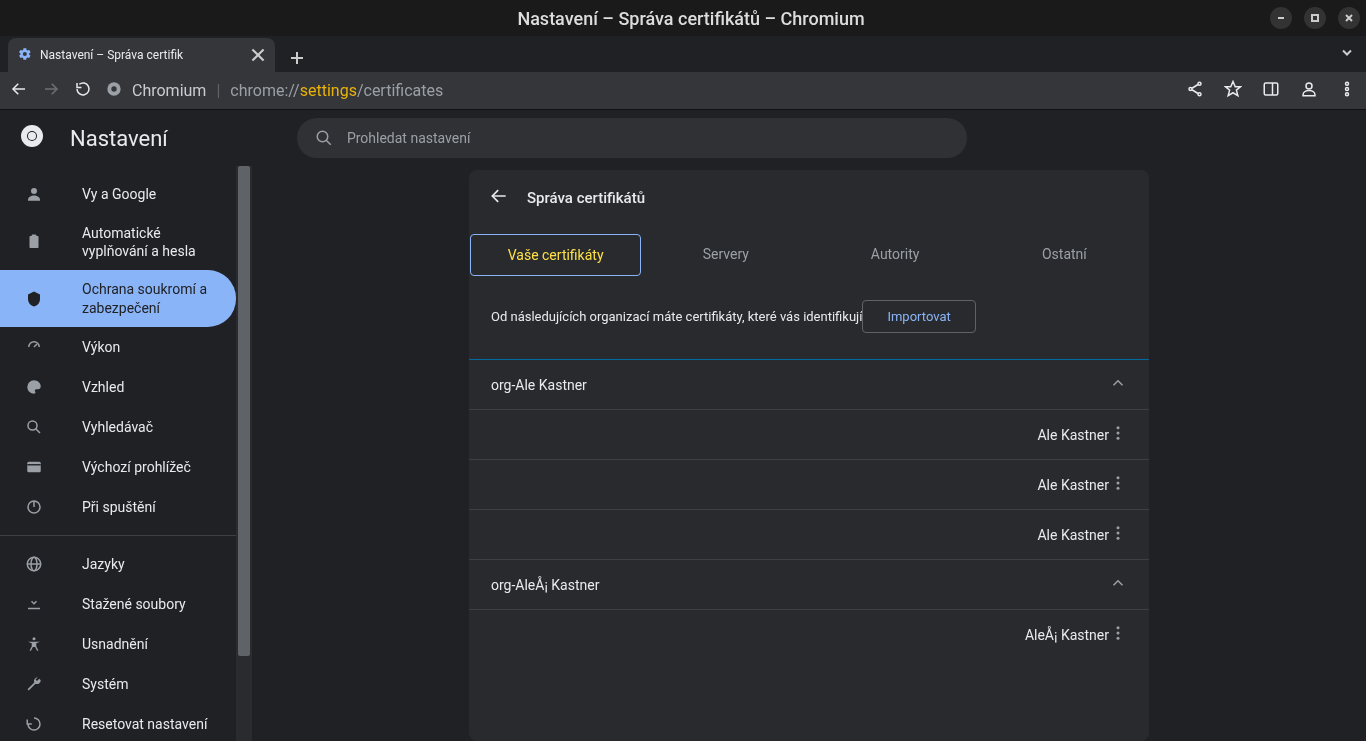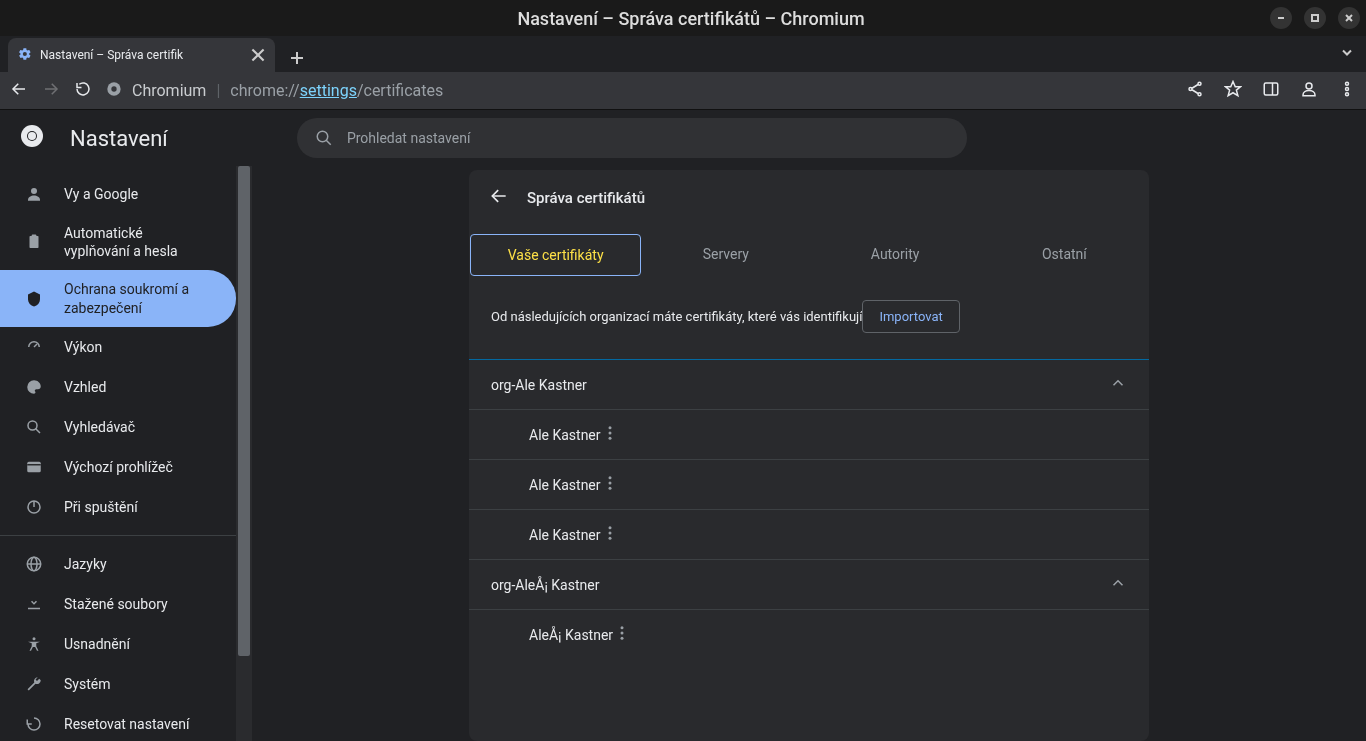--- a/index.html
+++ b/index.html
@@ -24,67 +24,67 @@
 .tab-controls-right svg { width:14px; height:14px; stroke:#ccc; fill:none; stroke-width:2; }
 
 
 .toolbar { height: 38px; background: #35363a; display: flex; align-items: center; padding: 0 10px; gap: 14px; border-bottom: 1px solid #111; }
 .toolbar .nav-btn svg { width: 18px; height: 18px; stroke: #e8eaed; fill: none; stroke-width: 2; }
 .toolbar .nav-btn.disabled svg { stroke: #6f7073; }
 .addr { display:flex; align-items:center; gap:10px; font-size:16px; color:#9aa0a6; flex:1; }
 .addr .chromium-icon svg { width:16px; height:16px; fill:#9aa0a6; }
 .addr .label { color:#c9cccf; }
 .addr .sep { color:#5f6368; }
-.addr .url .strong { color:#7dd3fc;text-decoration:underline; }
+.addr .url .strong { color:#eab308; }
 .toolbar-right { display:flex; align-items:center; gap:20px; }
 .toolbar-right svg { width:18px; height:18px; stroke:#e8eaed; fill:none; stroke-width:2; }
 
 
 .settings-header { height: 56px; display:flex; align-items:center; padding: 0 20px; gap: 26px; }
 .chrome-logo svg { width:24px; height:24px; }
 .settings-title { font-size: 22px; color:#e8eaed; font-weight:400; }
 .search-box { margin-left: auto; margin-right: auto; background:#303134; height:40px; width:670px; border-radius:80px; display:flex; align-items:center; padding:0 18px; gap:14px; }
 .search-box svg { width:18px; height:18px; stroke:#9aa0a6; fill:none; stroke-width:2; }
 .search-box .placeholder { color:#9aa0a6; font-size:14px; }
 .settings-header .spacer { width:250px; }
 
 
 .stage { display:flex; height: calc(741px - 36px - 36px - 38px - 56px); }
 
 
 .sidebar-wrap { width:252px; position:relative; }
 .sidebar { width:236px; height:100%; overflow:hidden; padding-top: 8px; }
 .scrolltrack { position:absolute; right:0; top:0; width:16px; height:100%; background:#2a2b2e; }
 .scrollthumb { position:absolute; right:2px; width:12px; background:#5f6368; border-radius:2px; }
-.side-item { display:flex; align-items:center; gap:20px; padding: 10px 24px; font-size:14px; color:#e8eaed; cursor:pointer; border-radius: 0 28px 28px 0; line-height:1.3; }
+.side-item { display:flex; align-items:center; gap:38px; padding: 10px 24px; font-size:14px; color:#e8eaed; cursor:pointer; border-radius: 0 28px 28px 0; line-height:1.3; }
 .side-item .ic { width:20px; height:20px; display:flex; align-items:center; justify-content:center; flex-shrink:0; }
 .side-item .ic svg { width:18px; height:18px; fill:#9aa0a6; stroke:none; }
 .side-item.active { background:#8ab4f8; color:#202124; }
 .side-item.active .ic svg { fill:#202124; }
 .side-sep { height:1px; background:#3c4043; margin:8px 0; }
 
 
 .main { flex:1; display:flex; justify-content:center; padding-top: 4px; }
 .card { width:680px; background:#292a2d; border-radius:8px; padding-bottom:0; overflow:hidden; }
 .card-head { display:flex; align-items:center; gap:18px; padding: 16px 20px 10px; }
 .back-btn svg { width:20px; height:20px; stroke:#e8eaed; fill:none; stroke-width:2; }
 .card-title { font-size:15px; color:#e8eaed; font-weight:500; }
 
 .tabs { display:flex; padding: 14px 0 0; }
 .ctab { flex:1; text-align:center; font-size:14px; color:#9aa0a6; padding: 12px 0; cursor:pointer; }
 .ctab.active { color:#fde047; }
 .ctab.active-box { border:1px solid #8ab4f8; border-radius:4px; margin:0 0 0 0; }
 
 .import-row { display:flex; align-items:center; justify-content:flex-start; padding: 24px 22px 26px; font-size:13px; color:#e8eaed; border-bottom:1px solid #0369a1; }
-.import-btn { border:1px solid #5f6368; background:transparent; color:#8ab4f8; font-size:13px; padding:8px 16px; border-radius:4px; cursor:pointer; }
+.import-btn { border:1px solid #5f6368; background:transparent; color:#8ab4f8; font-size:13px; padding:8px 24px; border-radius:4px; cursor:pointer; }
 
 .org-row { display:flex; align-items:center; justify-content:space-between; padding: 14px 22px; font-size:14px; color:#e8eaed; border-bottom:1px solid #3c4043; cursor:pointer; }
 .org-row svg { width:18px; height:18px; stroke:#9aa0a6; fill:none; stroke-width:2; }
 
-.cert-row { display:flex; align-items:center; justify-content:flex-start; padding: 14px 22px 14px 60px; font-size:14px; color:#e8eaed; border-bottom:1px solid #3c4043; }
+.cert-row { display:flex; align-items:center; justify-content:flex-end; padding: 14px 22px 14px 60px; font-size:14px; color:#e8eaed; border-bottom:1px solid #3c4043; }
 .cert-row:last-child { border-bottom:none; }
 .cert-row .more svg { width:18px; height:18px; fill:#9aa0a6; }
 
 </style>
 </head>
 <body>
 
 <div class="titlebar">
   <div class="titlebar-title">Nastavení – Správa certifikátů – Chromium</div>
   <div class="window-controls">

